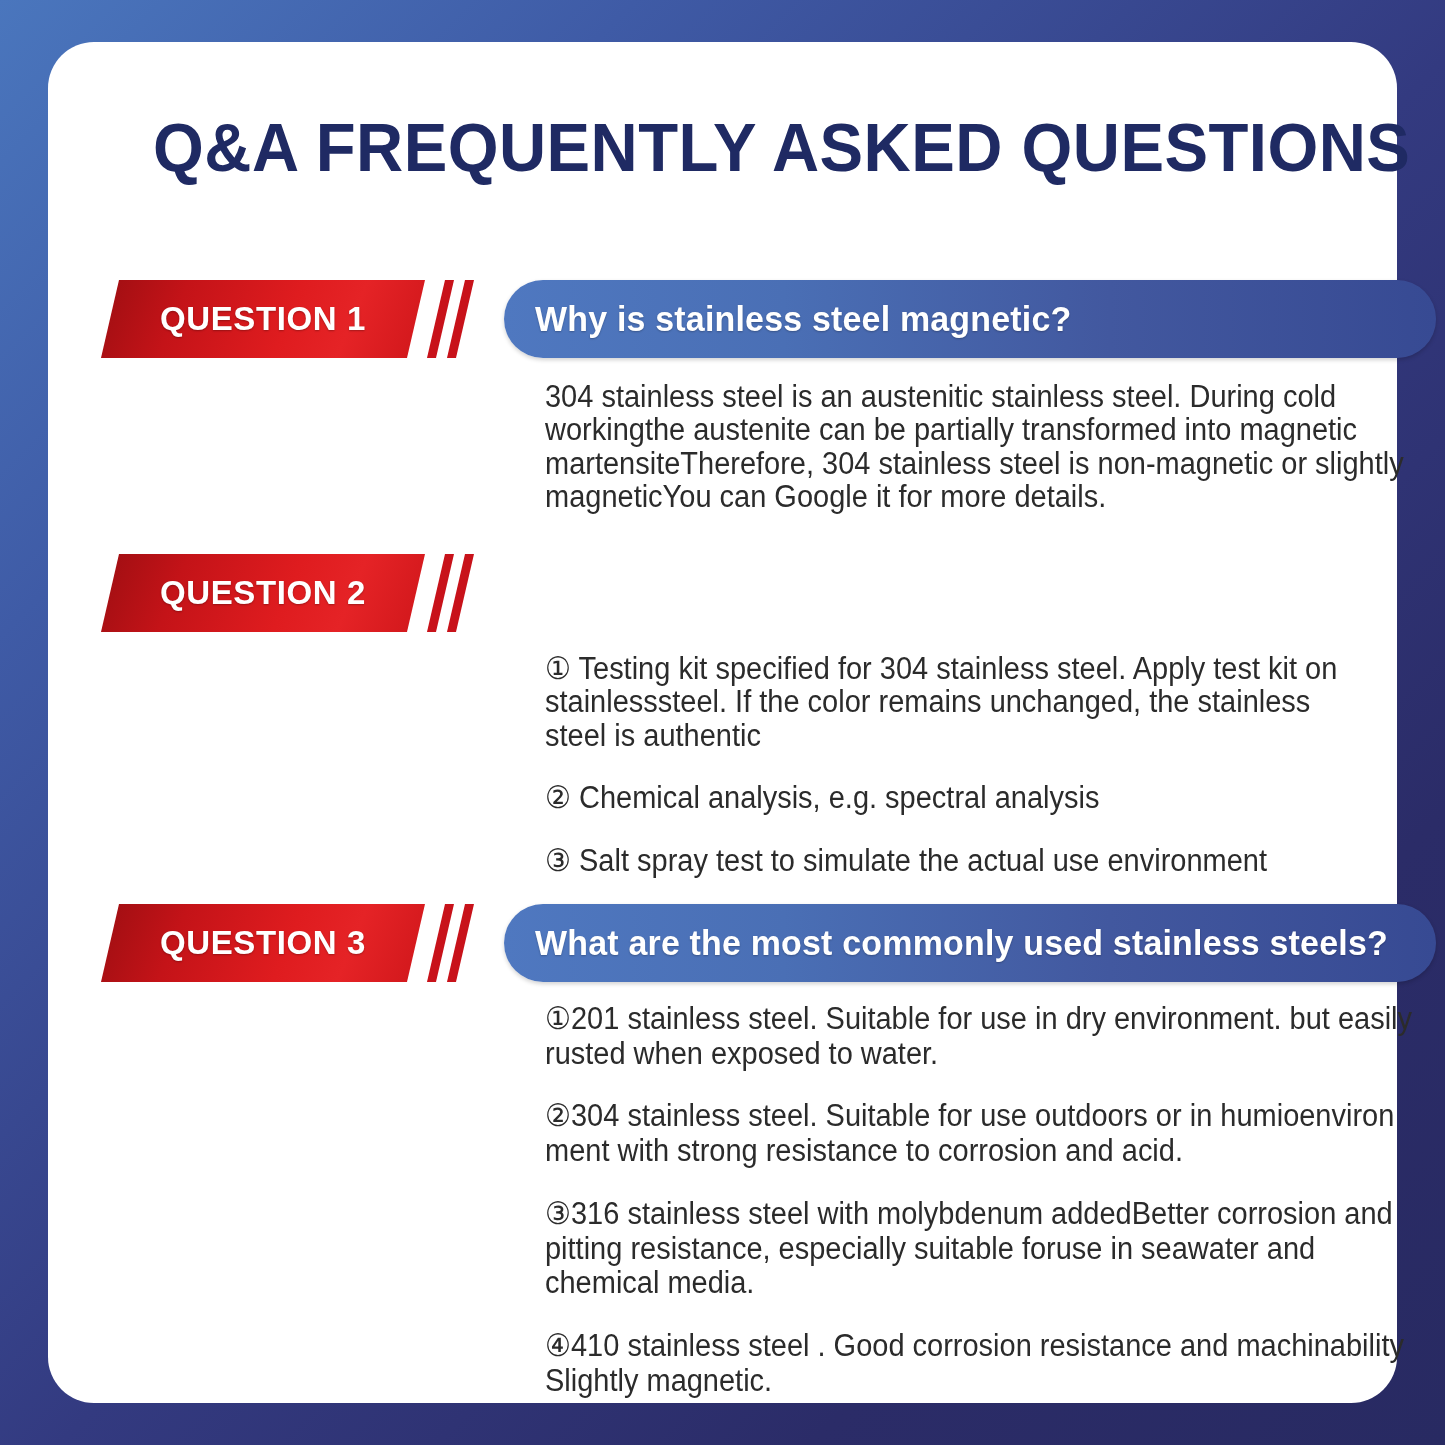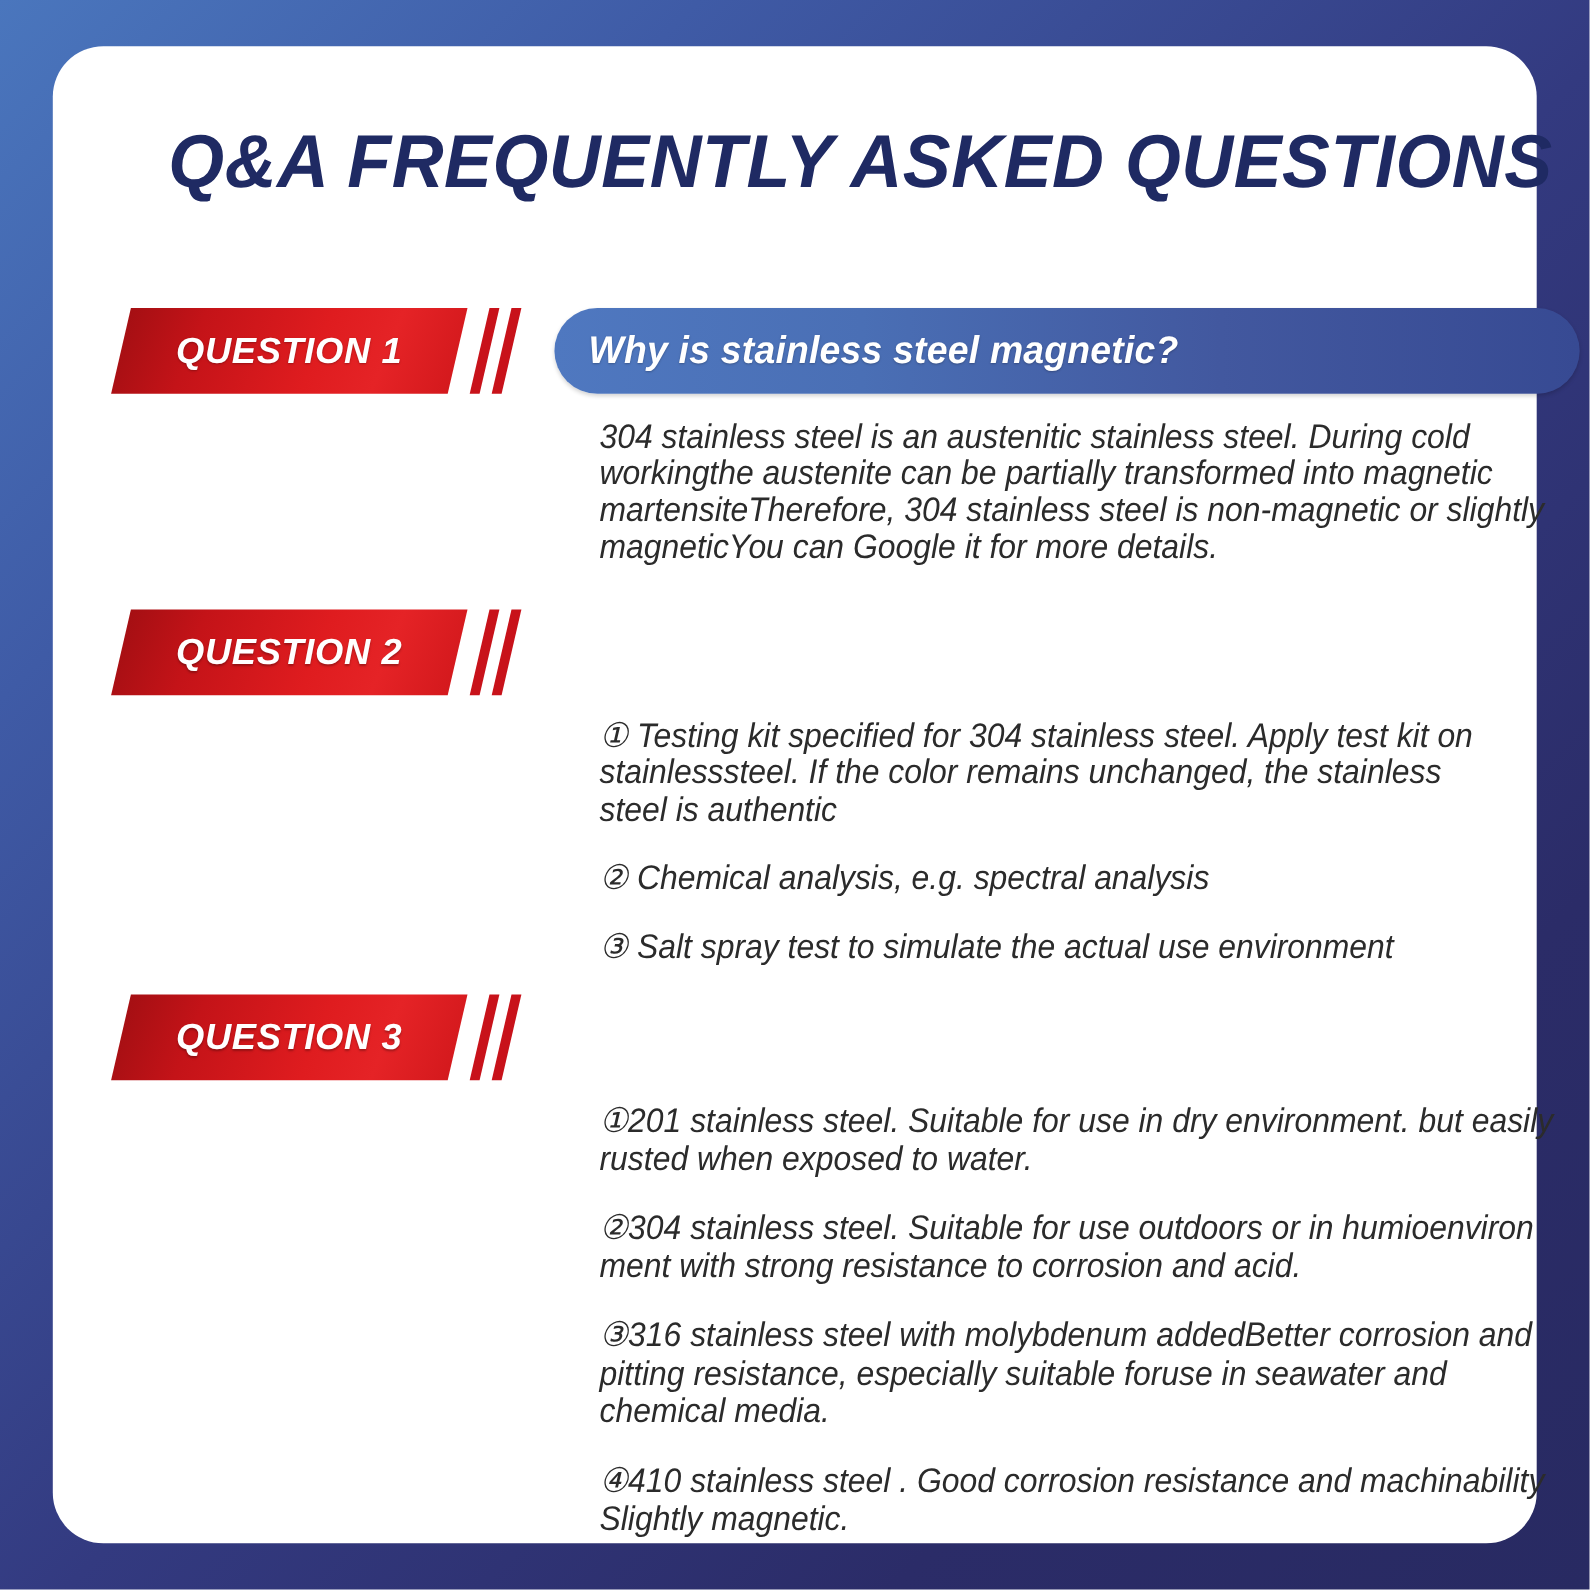--- a/index.html
+++ b/index.html
@@ -18,21 +18,20 @@
 
   
   .card {
     position: absolute;
     left: 48px;
     top: 42px;
     width: 1349px;
     height: 1361px;
     background: #ffffff;
     border-radius: 46px;
-    font-style: italic;
   }
 
   
   .title {
     position: absolute;
     left: 105px;
     top: 66px;
     width: 1200px;
     font-size: 68px;
     font-weight: 700;
@@ -192,20 +191,23 @@
 
   <div class="faq-block" id="block3">
     <div class="header-row">
       <div class="qtag">
         <span class="qtag-label">QUESTION 3</span>
       </div>
       <div class="slashes">
         <span class="slash s1"></span>
           <span class="slash s2"></span>
       </div>
+      <div class="qpill">
+        <span class="qpill-label">What are the most commonly used stainless steels?</span>
+      </div>
     </div>
     <div class="answer">
       <p>①201 stainless steel. Suitable for use in dry environment. but easily rusted when exposed to water.</p>
       <p>②304 stainless steel. Suitable for use outdoors or in humioenviron ment  with strong resistance to corrosion and acid.</p>
       <p>③316 stainless steel with molybdenum addedBetter corrosion and pitting resistance, especially suitable foruse in seawater and chemical media.</p>
       <p>④410 stainless steel . Good corrosion resistance and machinability Slightly magnetic.</p>
     </div>
   </div>
 
 </div>

